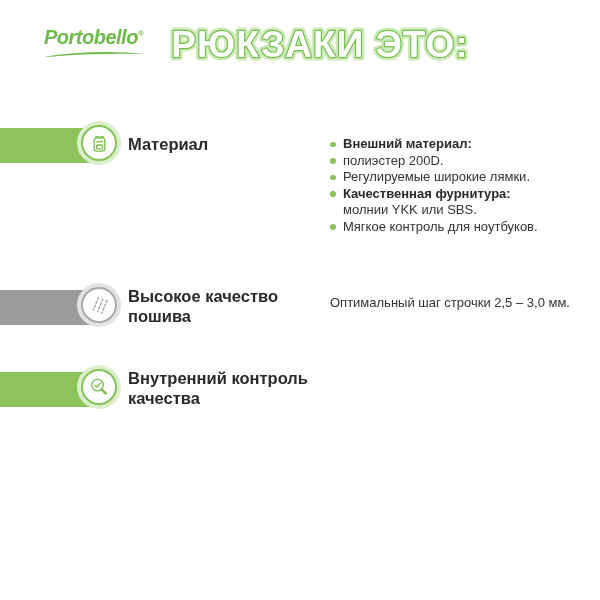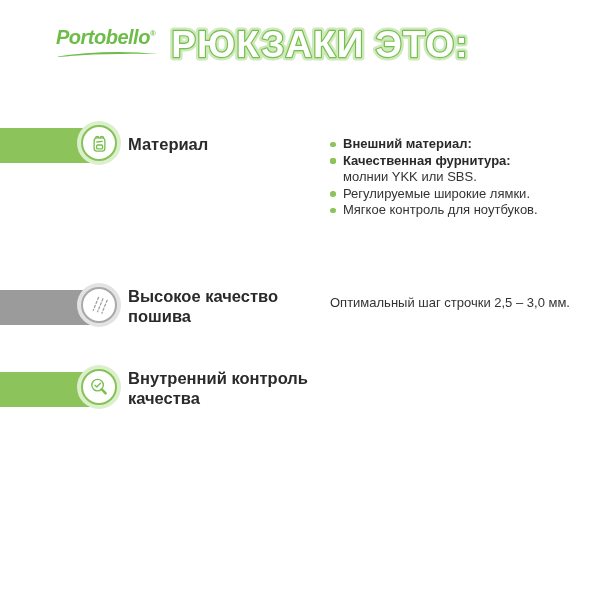--- a/index.html
+++ b/index.html
@@ -1,21 +1,21 @@
 <!DOCTYPE html>
 <html><head>
 <meta charset="utf-8">
 <style>
   html,body{margin:0;padding:0;background:#ffffff;}
   .slide{
     position:relative;width:600px;height:600px;background:#ffffff;overflow:hidden;
     font-family:"Liberation Sans",sans-serif;
   }
   
-  .logo{position:absolute;left:44px;top:26px;width:110px;margin-left:12px;}
+  .logo{position:absolute;left:44px;top:26px;width:110px;}
   .logo-text{
     font-style:italic;font-weight:bold;font-size:20px;color:#6dbc49;
     letter-spacing:-0.5px;white-space:nowrap;
   }
   .logo-text sup{font-size:8px;font-style:normal;}
   .logo-swoosh{position:absolute;left:-2px;top:24px;}
   .title-svg{position:absolute;left:0;top:20px;}
   
   .row{position:absolute;left:0;width:516px;height:60px;}
   .bar{
@@ -87,28 +87,29 @@
         </svg>
       </div>
     </div>
     <div class="feature-label single">Материал</div>
     <div class="right" style="top:8px;">
       <ul class="bullets">
         <li>
           <span class="b">Внешний материал:</span>
         </li>
         <li>
+          <span class="t">полиэстер 200D.</span>
+        </li>
+        <li>
+
+          <span class="t">Регулируемые широкие лямки.</span>
         </li>
         <li>
           <span class="b">Качественная фурнитура:</span>
           <span class="t">молнии YKK или SBS.</span>
-        </li>
-        <li>
-
-          <span class="t">Регулируемые широкие лямки.</span>
         </li>
         <li>
 
           <span class="t">Мягкое контроль для ноутбуков.</span>
         </li>
       </ul>
     </div>
   </div>
 
   <div class="row" style="top:290px;padding-left:20px;">

